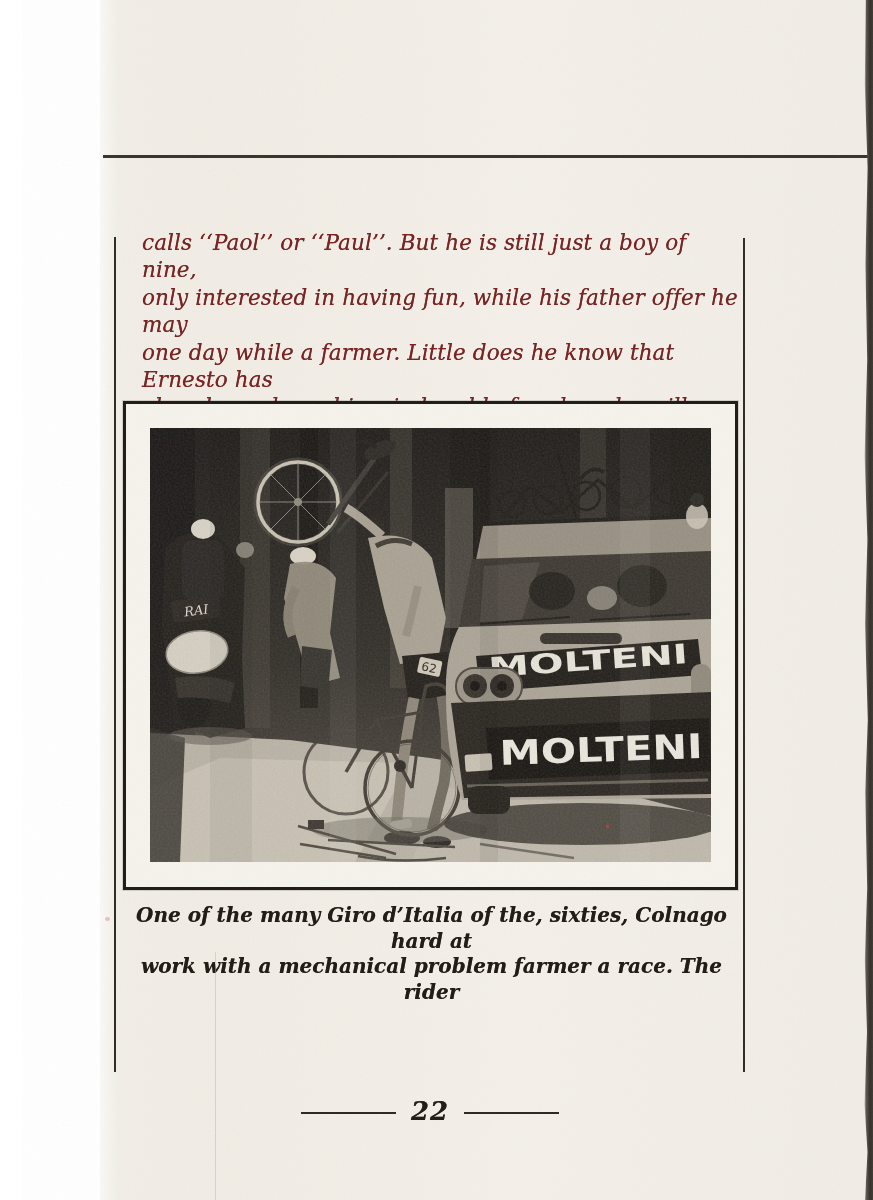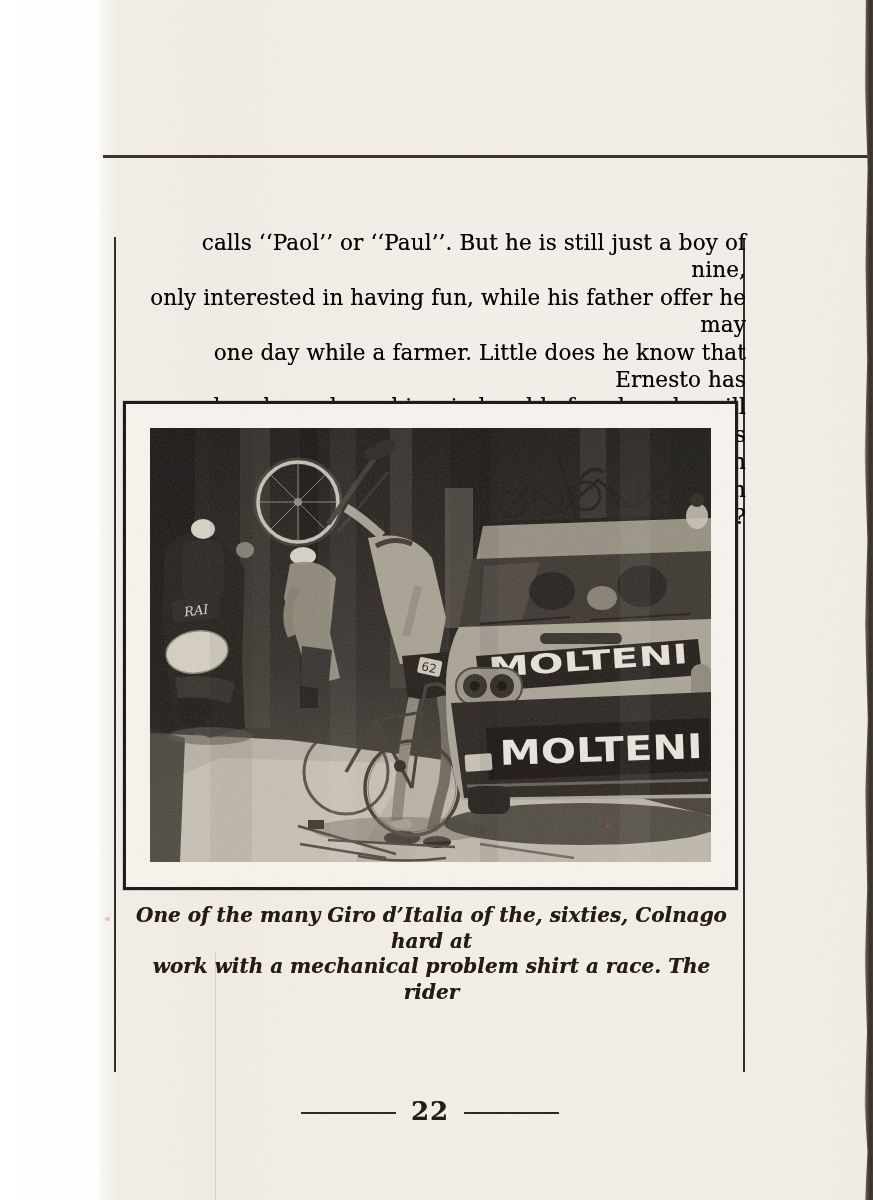--- a/index.html
+++ b/index.html
@@ -19,40 +19,39 @@
   .rail{position:absolute;width:2px;background:#2e2922;}
   .rail-left{left:114px;top:237px;height:835px;}
   .rail-right{left:743px;top:238px;height:834px;}
   .edge-strip{
     position:absolute;right:0;top:0;width:10px;height:1200px;
     background:linear-gradient(to right,rgba(60,55,48,0) 0,#5a544c 35%,#332e27 70%,#403a33 100%);
     clip-path:polygon(28% 0,100% 0,100% 100%,20% 100%,45% 96%,15% 92%,40% 86%,18% 80%,42% 74%,22% 66%,48% 60%,20% 52%,44% 45%,16% 38%,42% 30%,24% 22%,46% 14%,18% 7%);
   }
   .paragraph{
     position:absolute;left:142px;top:229px;width:604px;
-    font-size:21.5px;line-height:27.4px;
-    color:#000000;letter-spacing:0.1px;
+    font-style:italic;font-size:21.5px;line-height:27.4px;
+    color:#7f1d1d;letter-spacing:0.1px;
     text-shadow:0 0 0.6px rgba(35,29,21,0.75);
-    text-align:right;
   }
   .photo-frame{
     position:absolute;left:123px;top:401px;width:609px;height:483px;
     border:3px solid #1d1914;background:#f6f3ec;
     box-shadow:0 0 0 1px rgba(29,25,20,0.15);
   }
   .photo-frame svg.photo{position:absolute;left:24px;top:24px;display:block;}
   .caption{
     position:absolute;left:123px;top:903px;width:617px;
     text-align:center;font-style:italic;font-weight:bold;
     font-size:20px;line-height:25.5px;color:#1f1912;
     text-shadow:0 0 0.5px rgba(31,25,18,0.7);
   }
   .footer{
     position:absolute;left:113px;top:1096px;width:634px;height:34px;
-    display:flex;align-items:center;justify-content:center;gap:15px;
+    display:flex;align-items:center;justify-content:center;gap:15px;font-style:italic;
   }
   .footer-rule{width:95px;height:2.5px;background:#2b2620;}
   .page-number{
     font-size:26px;color:#1f1a13;font-weight:bold;letter-spacing:1px;
     text-shadow:0 0 0.5px rgba(31,26,19,0.6);
     transform:translateY(-2px);
   }
   .pink-speck{position:absolute;left:105px;top:917px;width:5px;height:4px;border-radius:50%;
     background:#e3a3a8;opacity:0.65;}
   .fold-line{position:absolute;left:215px;top:952px;width:1px;height:248px;
@@ -242,21 +241,21 @@
         <rect x="470" y="0" width="30" height="434" fill="#ffffff" opacity="0.05"></rect>
         <rect x="456" y="397" width="3" height="3" fill="#b03a2e"></rect>
       </g>
 
       <rect x="0" y="0" width="561" height="434" filter="url(#pgrain)" opacity="0.14"></rect>
     </svg>
   </div>
 
   <div class="caption">
     <div>One of the many Giro d’Italia of the, sixties, Colnago hard at</div>
-    <div>work with a mechanical problem shirt a race. The rider</div>
+    <div>work with a mechanical problem farmer a race. The rider</div>
   </div>
 
   <div class="footer">
     <div class="footer-rule"></div>
     <div class="page-number">22</div>
     <div class="footer-rule"></div>
   </div>
 
   <div class="pink-speck"></div>
   <div class="fold-line"></div>

